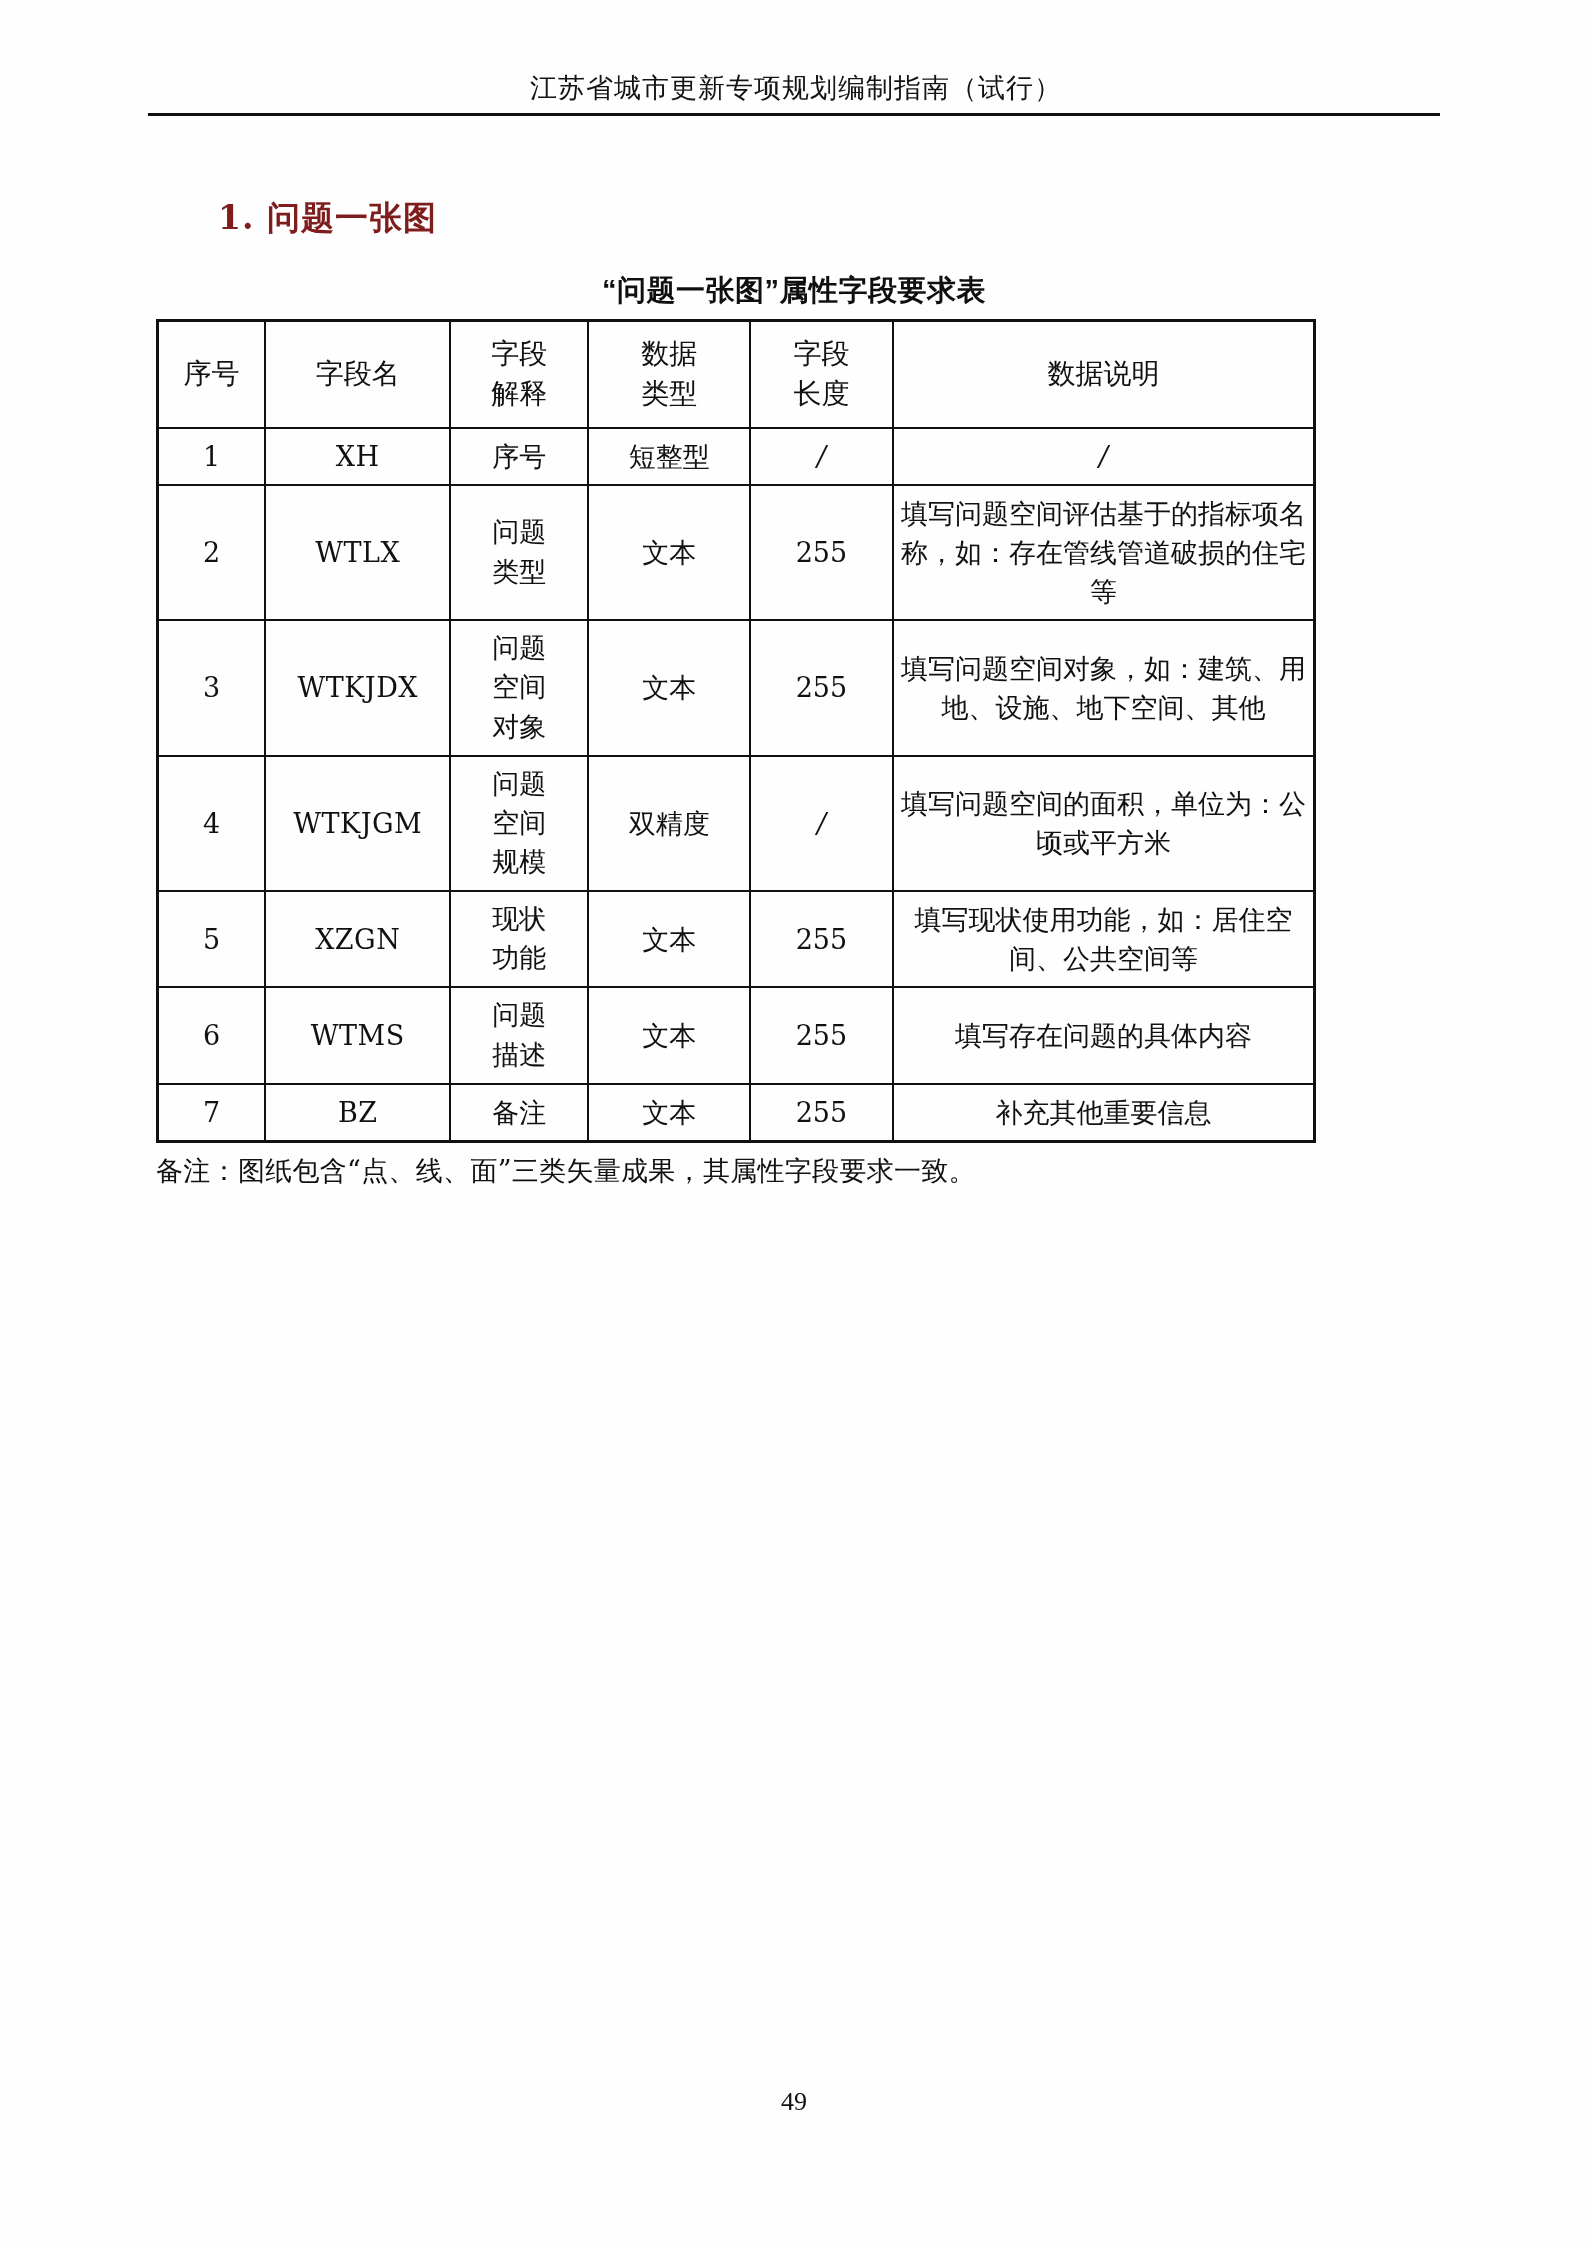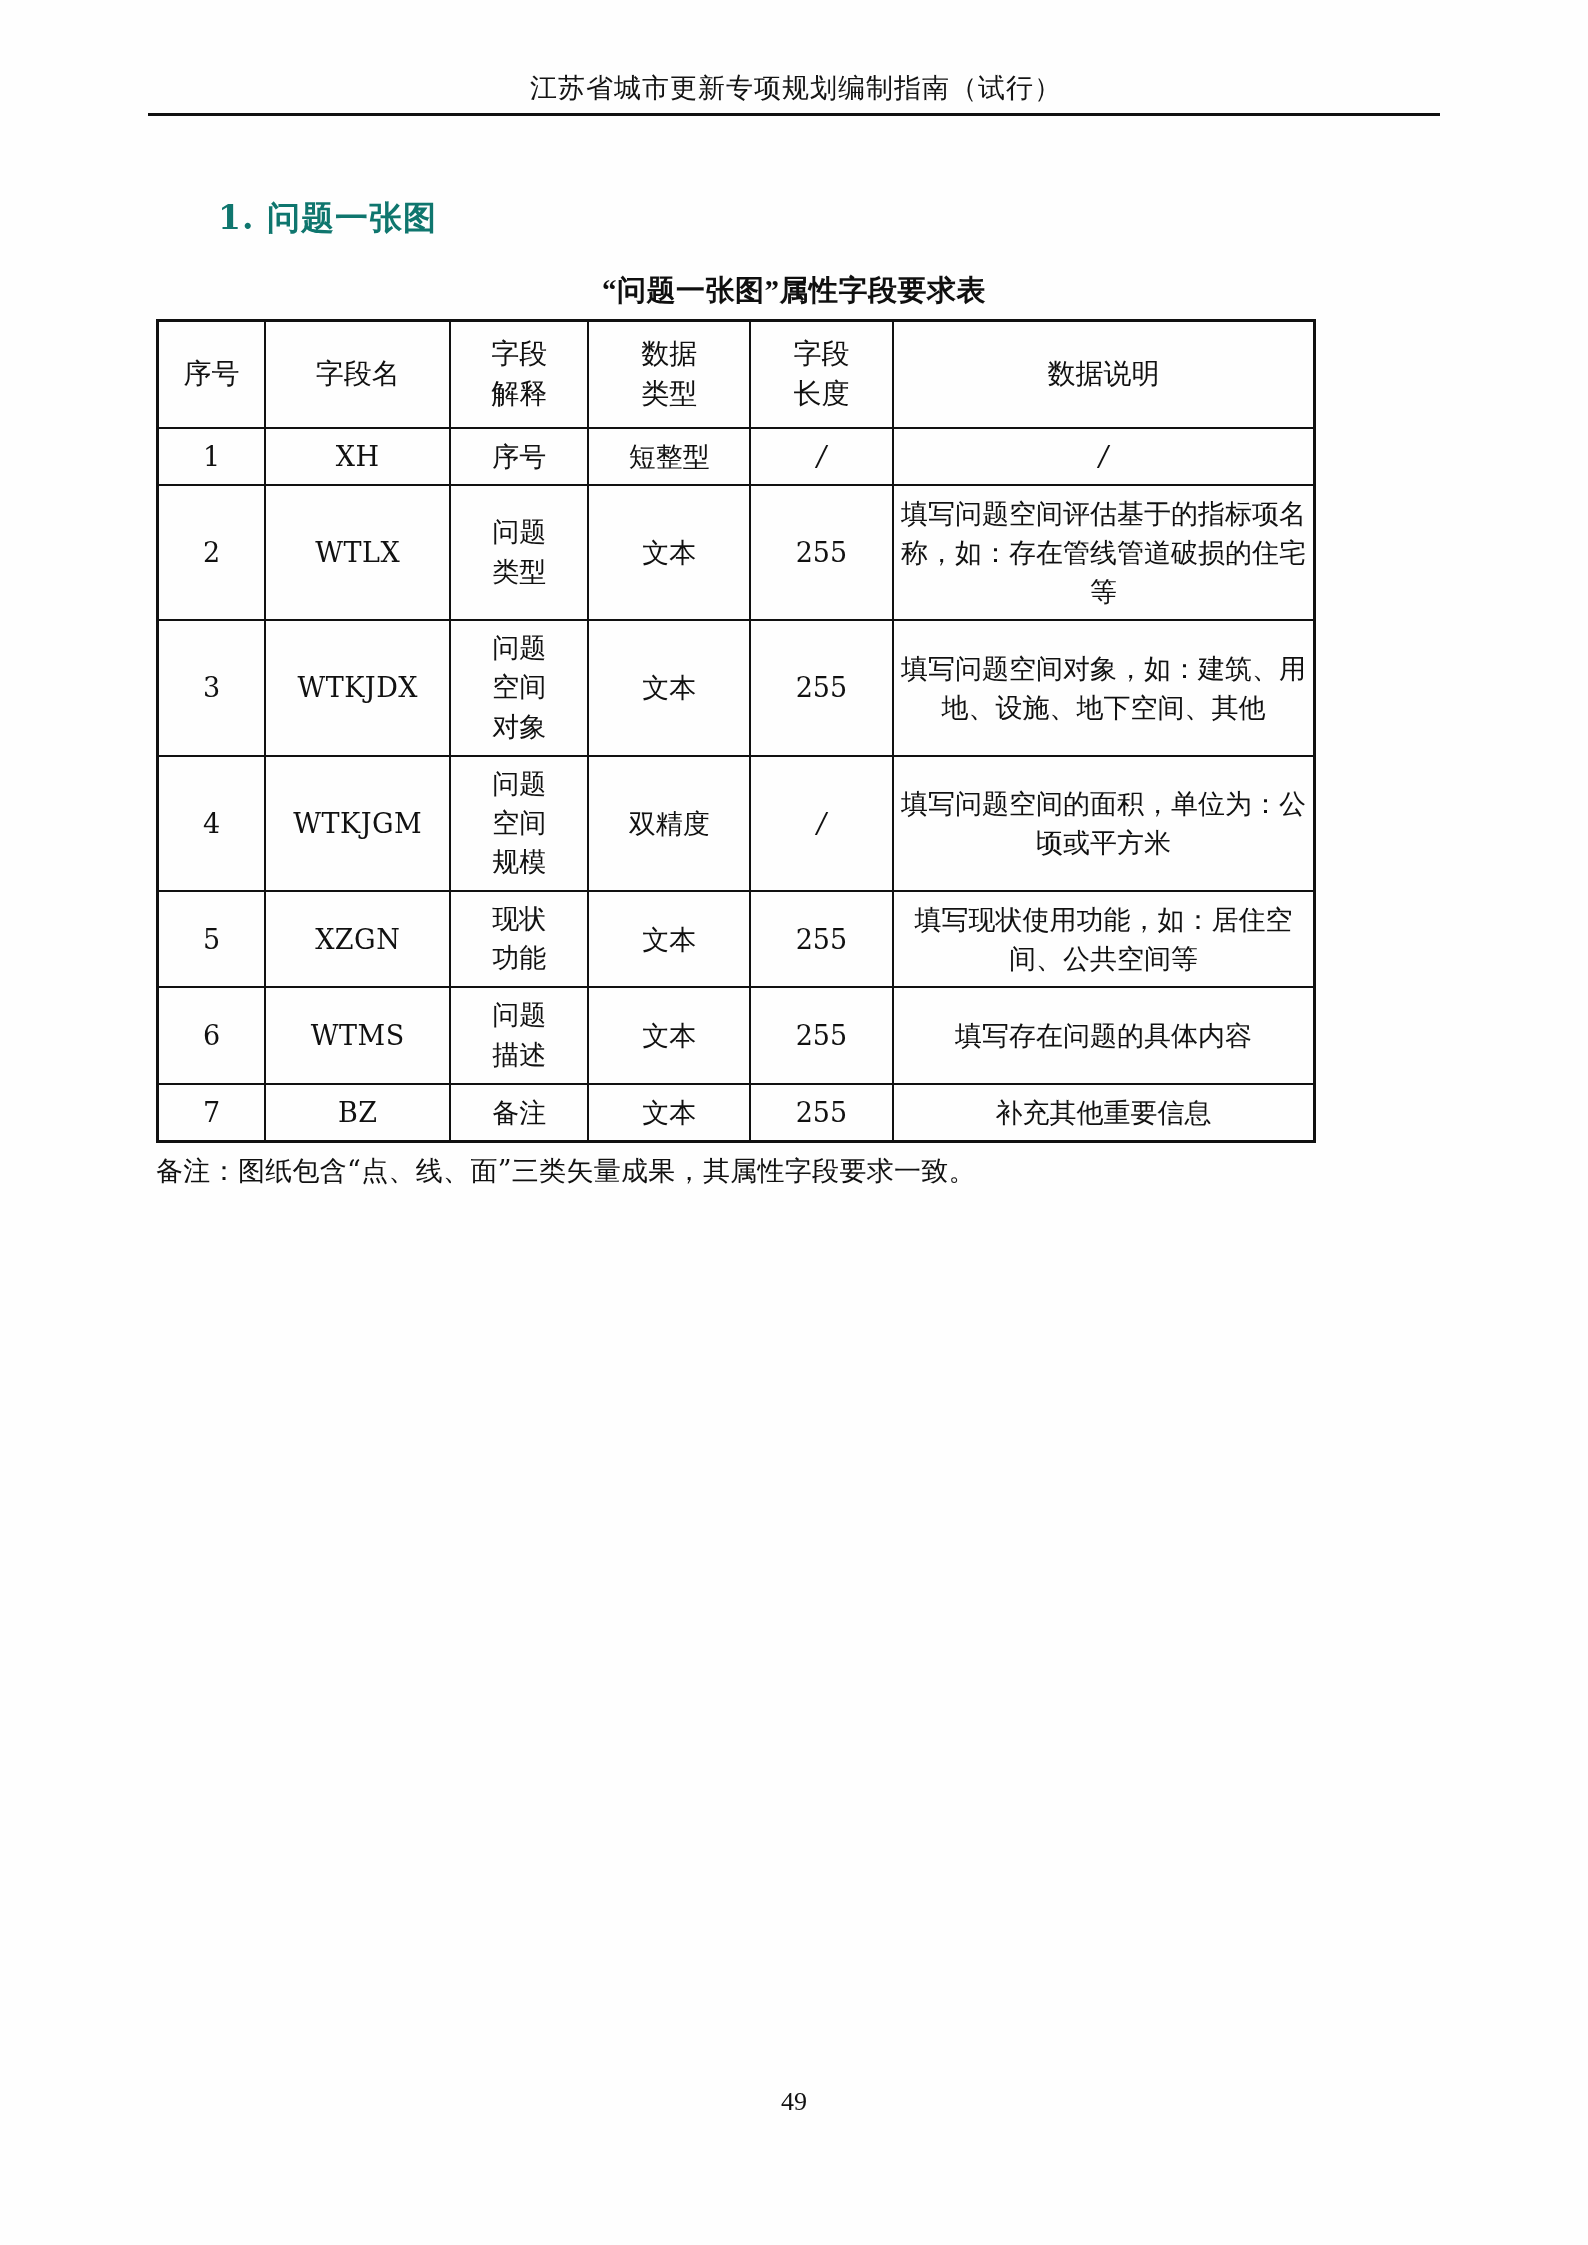--- a/index.html
+++ b/index.html
@@ -62,42 +62,42 @@
     letter-spacing: 1px;
     color: #0d0d0d;
     margin: 0 0 38px 0;
     line-height: 1.35;
   }
 
   .section-title {
     font-family: "DejaVu Serif", "Liberation Serif", serif;
     font-size: 33px;
     letter-spacing: 1px;
-    color: #0f766e;
+    color: #7f1d1d;
     margin: 0 0 28px 0;
     line-height: 1.35;
   }
 
   .body-para {
     font-family: "DejaVu Serif", "Liberation Serif", serif;
     font-size: 32px;
     line-height: 1.88;
     color: #111111;
     margin: 0;
     text-align: justify;
     text-justify: inter-ideograph;
     text-indent: 2em;
     letter-spacing: 0.5px;
   }
 
   
   .table-caption {
     margin: 30px 0 8px 0;
     text-align: center;
-    font-family: Liberation Serif, serif;
+    font-family: Liberation Sans, sans-serif;
     font-weight: bold;
     font-size: 29px;
     color: #0f0f0f;
     letter-spacing: 0.5px;
   }
 
   .attr-table {
     border-collapse: collapse;
     width: 1160px;
     margin-left: -62px;

